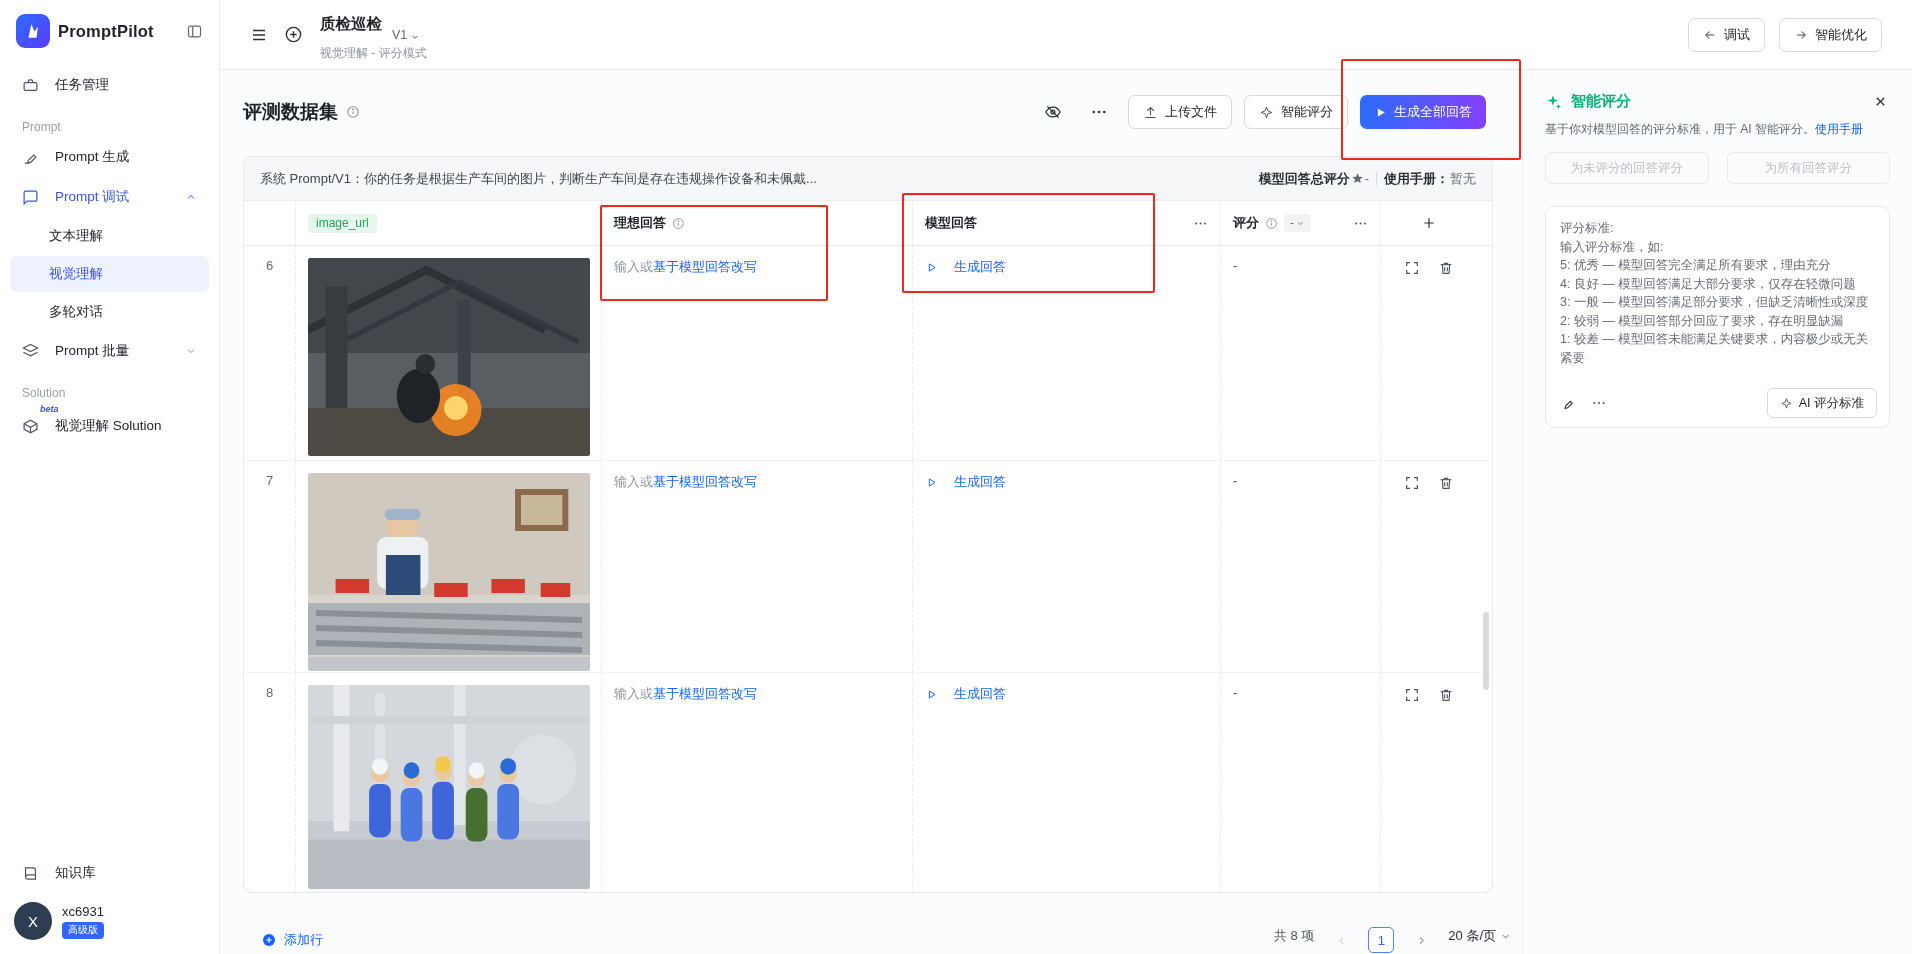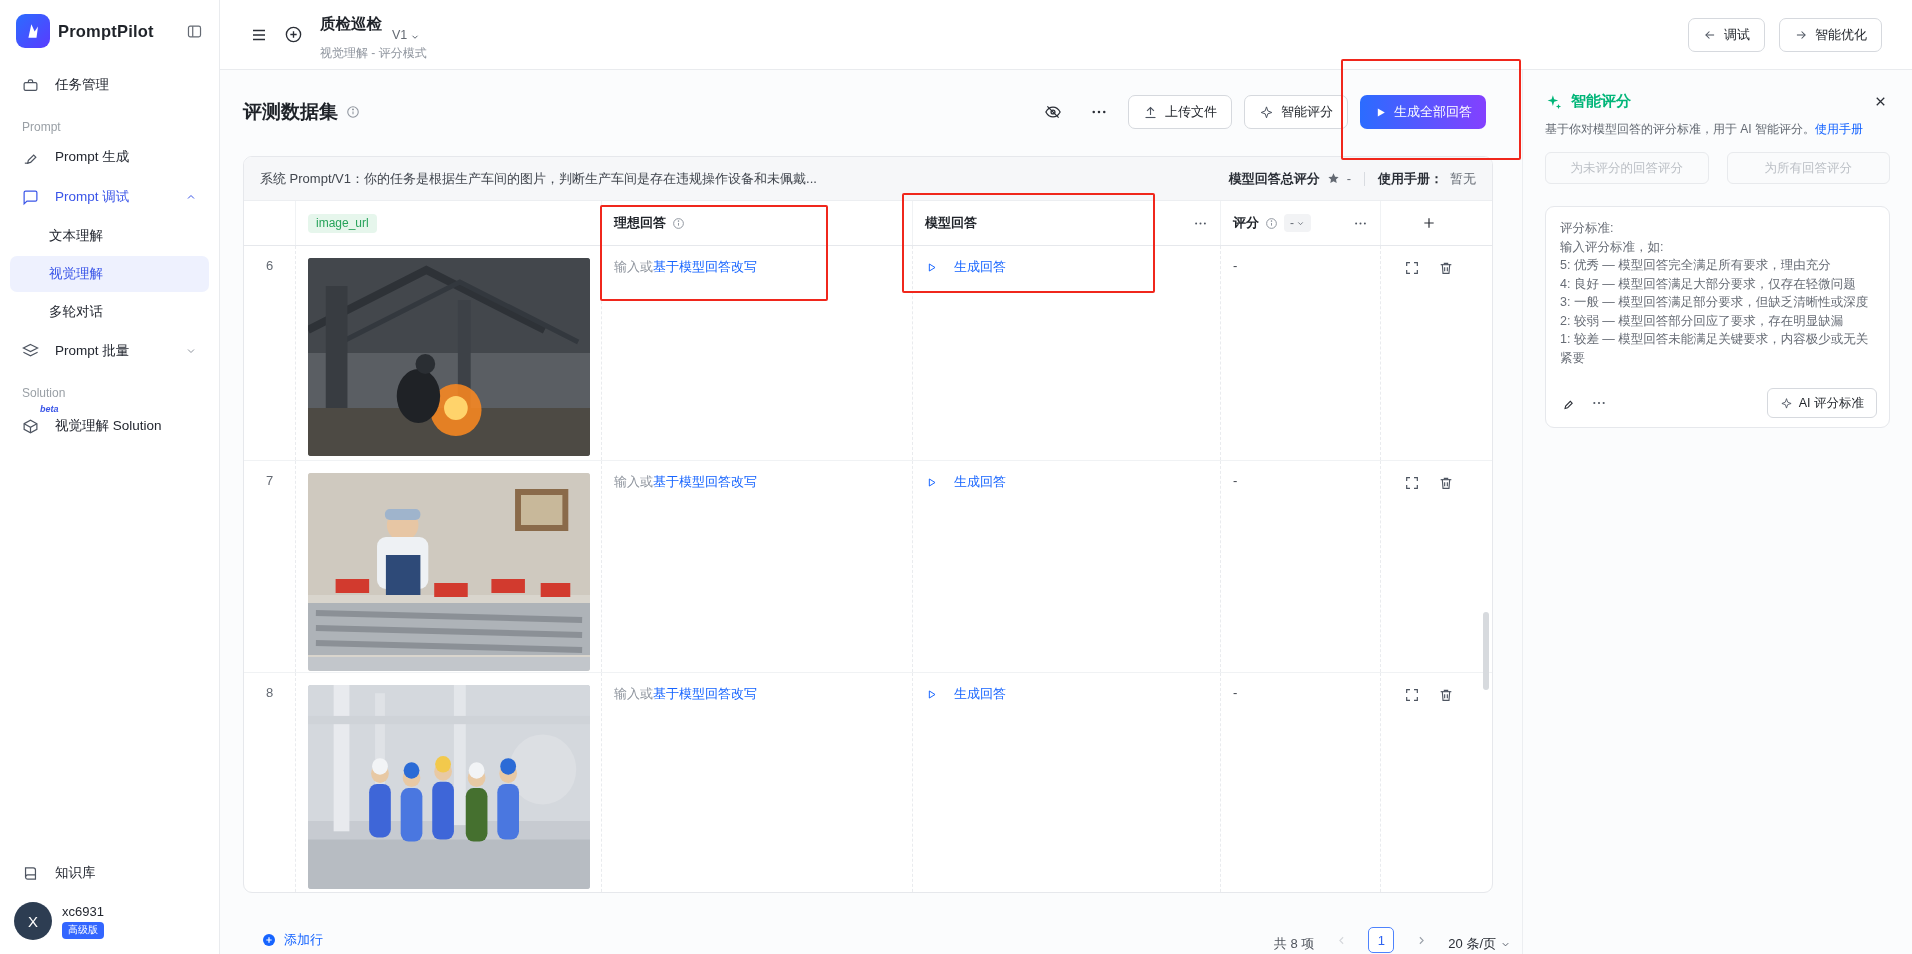--- a/index.html
+++ b/index.html
@@ -46,21 +46,21 @@
   
   .content-bg { position:absolute; left:220px; top:70px; width:1692px; height:884px; background:#fbfcfd; }
   .main { position:absolute; left:220px; top:70px; width:1302px; height:884px; }
   .page-head { position:absolute; left:23px; right:36px; top:25px; height:34px; display:flex; align-items:center; }
   .dataset-title { font-size:19px; font-weight:bold; display:flex; align-items:center; gap:8px; }
   .toolbar { margin-left:auto; display:flex; align-items:flex-start; gap:12px; }
 
   .card { position:absolute; left:23px; top:86px; width:1250px; height:737px; background:#fff; border:1px solid #e6e8ec; border-radius:9px; overflow:hidden; }
   .sysbar { height:44px; background:#f6f7f9; border-bottom:1px solid #eceef1; display:flex; align-items:center; padding:0 16px; gap:8px; }
   .sys-text { color:#41464e; flex:1; white-space:nowrap; overflow:hidden; text-overflow:ellipsis; padding-right:20px; }
-  .sys-right { display:flex; align-items:center; gap:7px; color:#2a2e36; flex:none; font-weight:bold; }
+  .sys-right { display:flex; align-items:center; gap:1px; color:#2a2e36; flex:none; font-weight:bold; }
   .sys-right .val { font-weight:normal; color:#646a73; }
   .sep { width:1px; height:14px; background:#d9dce1; margin:0 6px; }
 
   .thead { display:flex; height:45px; border-bottom:1px solid #e6e8ec; align-items:stretch; }
   .th { display:flex; align-items:center; gap:6px; padding:0 12px; font-weight:bold; font-size:13px; color:#1f2329; }
   .th + .th { border-left:1px solid #f0f2f4; }
   .c-num{width:51px;flex:none;} .c-img{width:306px;flex:none;} .c-ideal{width:311px;flex:none;}
   .c-model{width:308px;flex:none;} .c-score{width:160px;flex:none;} .c-act{width:96px;flex:none;}
   .tag-green { background:#e6f6ec; color:#26a35a; font-size:12px; font-weight:normal; padding:2.5px 8px; border-radius:4px; }
   .chip { display:inline-flex; align-items:center; gap:2px; background:#f2f3f5; border-radius:4px; padding:2px 6px; font-weight:normal; color:#646a73; font-size:12px; cursor:pointer; }
@@ -74,21 +74,21 @@
   .img-wrap svg { width:100%; height:100%; }
   .ideal-prefix { color:#8f959e; }
   .link { color:#1664ff; cursor:pointer; }
   .gen-link { display:inline-flex; align-items:center; gap:16px; color:#1664ff; cursor:pointer; }
   .gen-link .ico { color:#1664ff; }
   .row-actions { display:flex; gap:18px; justify-content:center; padding-top:14px; color:#4e5561; }
   .scroll-thumb { position:absolute; right:3px; top:455px; width:6px; height:78px; border-radius:3px; background:#d7dade; cursor:pointer; }
 
   .list-footer { position:absolute; left:41px; top:841px; width:1250px; display:flex; align-items:center;margin-top:16px; }
   .add-row { display:flex; align-items:center; gap:7px; color:#1664ff; cursor:pointer; font-size:13px; }
-  .foot-right { margin-left:auto; display:flex; align-items:flex-end; gap:14px; color:#50555e; }
+  .foot-right { margin-left:auto; display:flex; align-items:flex-start; gap:14px; color:#50555e; }
   .pg-btn { width:26px; height:26px; border:none; background:none; display:flex; align-items:center; justify-content:center; cursor:pointer; color:#9aa0a8; }
   .pg-btn.disabled { color:#d4d7db; }
   .pg-cur { width:26px; height:26px; border:1px solid #4e83fd; border-radius:5px; color:#2f63f0; display:flex; align-items:center; justify-content:center; background:#fff; cursor:pointer; font-size:13px; }
   .page-size { display:flex; align-items:center; gap:4px; cursor:pointer; color:#2a2e36; }
 
   
   .panel { position:absolute; left:1522px; top:70px; width:390px; height:884px; border-left:1px solid #eceef1; padding:22px 22px 0; background:#fbfcfd; }
   .panel-head { display:flex; align-items:center; gap:8px; }
   .panel-title { color:#00b578; font-size:15px; font-weight:bold; }
   .panel-close { margin-left:auto; background:none; border:none; color:#2a2e36; cursor:pointer; padding:2px; }

